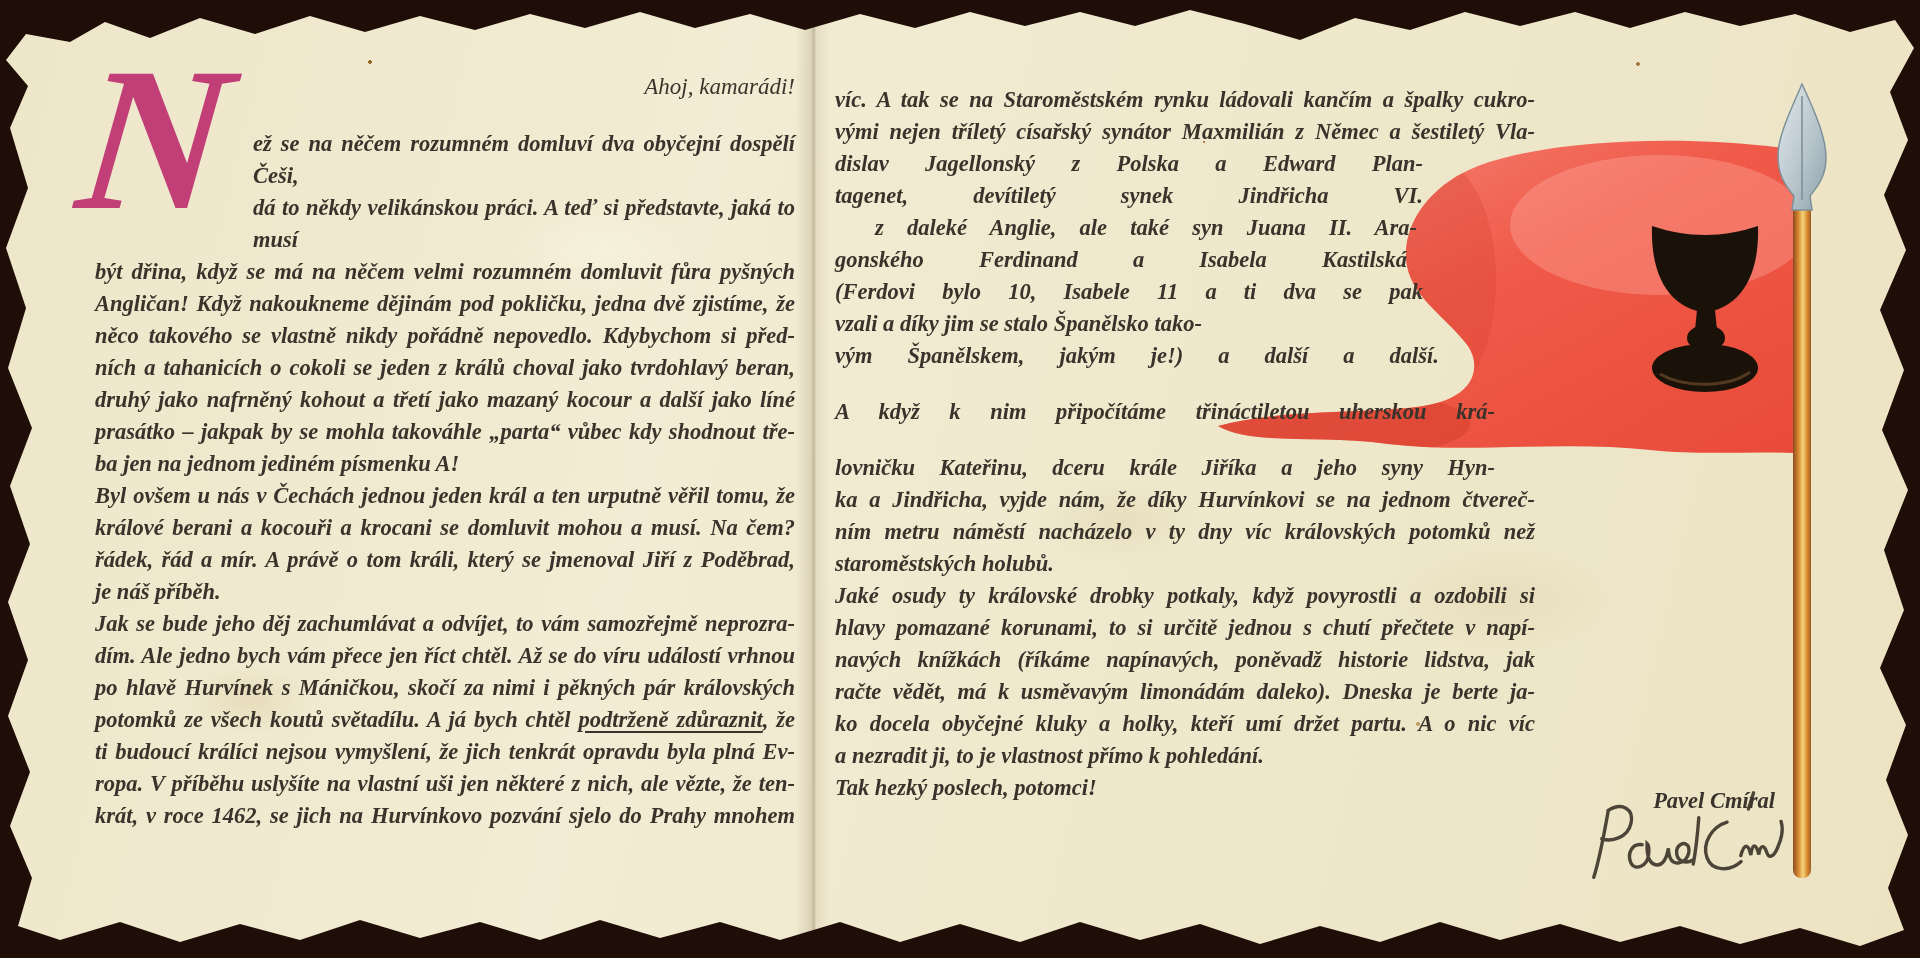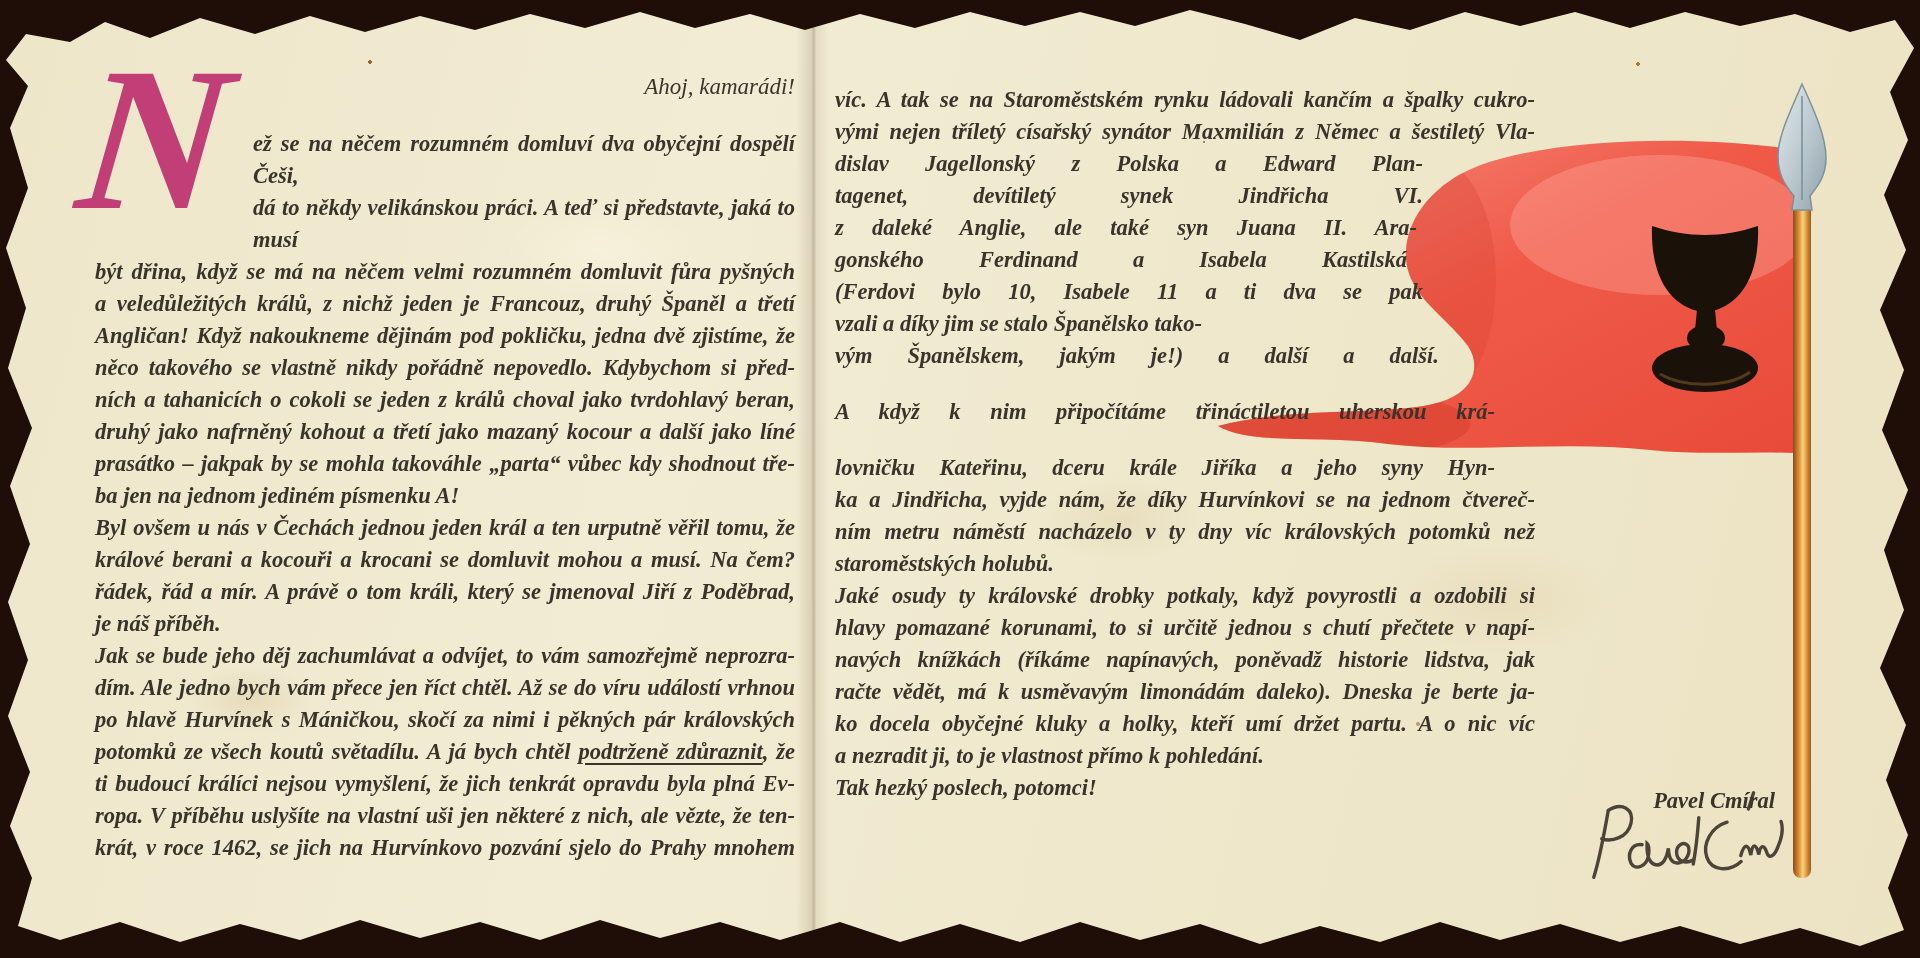--- a/index.html
+++ b/index.html
@@ -21,21 +21,21 @@
     background:linear-gradient(90deg,rgba(120,95,55,0) 0%,rgba(100,78,40,.16) 45%,rgba(70,52,25,.28) 52%,rgba(120,95,55,.10) 60%,rgba(120,95,55,0) 100%);}
   .col{position:absolute;width:700px;}
   .left-col{left:95px;top:70px;}
   .right-col{left:835px;top:84px;}
   .heading{font-style:italic;font-size:23px;line-height:34px;color:#3a332b;text-align:right;margin-bottom:24px;}
   .ln{font-style:italic;font-size:22.5px;line-height:32px;color:#3a332b;
       text-align:justify;text-align-last:justify;white-space:normal;font-weight:bold;}
   .ln.end{text-align-last:left;}
   .ln.ind{margin-left:158px;}
   .ln.s1{margin-right:112px;}
-  .ln.s2{margin-right:118px;}
+  .ln.s2{margin-right:118px;margin-left:40px;}
   .ln.s3{margin-right:128px;}
   .ln.s4{margin-right:222px;}
   .ln.s5{margin-right:96px;}
   .ln.m1{margin-right:40px;margin-top:24px;}
   .ul{text-decoration:underline;text-underline-offset:4px;}
   .dropcap{position:absolute;left:-14px;top:-34px;font-style:italic;font-weight:bold;
       font-size:205px;line-height:205px;color:#c13e77;transform:skewX(-6deg);pointer-events:none;}
   .last-row{position:relative;}
   .author{position:absolute;right:-240px;top:13px;font-style:italic;}
   .illu{position:absolute;left:1150px;top:50px;width:770px;height:870px;}
@@ -88,21 +88,20 @@
       <path fill="url(#spearG)" stroke="#7e909a" stroke-width="1.5" d="M 1802 84 C 1816 114 1826 138 1826 158 C 1826 176 1818 186 1810 196 L 1812 210 L 1792 210 L 1794 196 C 1784 184 1778 174 1778 156 C 1778 136 1790 112 1802 84 Z"></path>
       <path d="M 1802 96 L 1802 200" stroke="#7e909a" stroke-width="2" fill="none" opacity="0.8"></path>
     </svg>
 
     <div class="col left-col">
       <div class="dropcap">N</div>
       <div class="heading">Ahoj, kamarádi!</div>
       <div class="ln ind">ež se na něčem rozumném domluví dva obyčejní dospělí Češi,</div>
       <div class="ln ind">dá to někdy velikánskou práci. A teď si představte, jaká to musí</div>
       <div class="ln">být dřina, když se má na něčem velmi rozumném domluvit fůra pyšných</div>
-      <div class="ln">a veledůležitých králů, z nichž jeden je Francouz, druhý Španěl a třetí</div>
       <div class="ln">Angličan! Když nakoukneme dějinám pod pokličku, jedna dvě zjistíme, že</div>
       <div class="ln">něco takového se vlastně nikdy pořádně nepovedlo. Kdybychom si před-</div>
       <div class="ln">ních a tahanicích o cokoli se jeden z králů choval jako tvrdohlavý beran,</div>
       <div class="ln">druhý jako nafrněný kohout a třetí jako mazaný kocour a další jako líné</div>
       <div class="ln">prasátko – jakpak by se mohla takováhle „parta“ vůbec kdy shodnout tře-</div>
       <div class="ln end">ba jen na jednom jediném písmenku A!</div>
       <div class="ln">Byl ovšem u nás v Čechách jednou jeden král a ten urputně věřil tomu, že</div>
       <div class="ln">králové berani a kocouři a krocani se domluvit mohou a musí. Na čem?</div>
       <div class="ln">řádek, řád a mír. A právě o tom králi, který se jmenoval Jiří z Poděbrad,</div>
       <div class="ln end">je náš příběh.</div>

